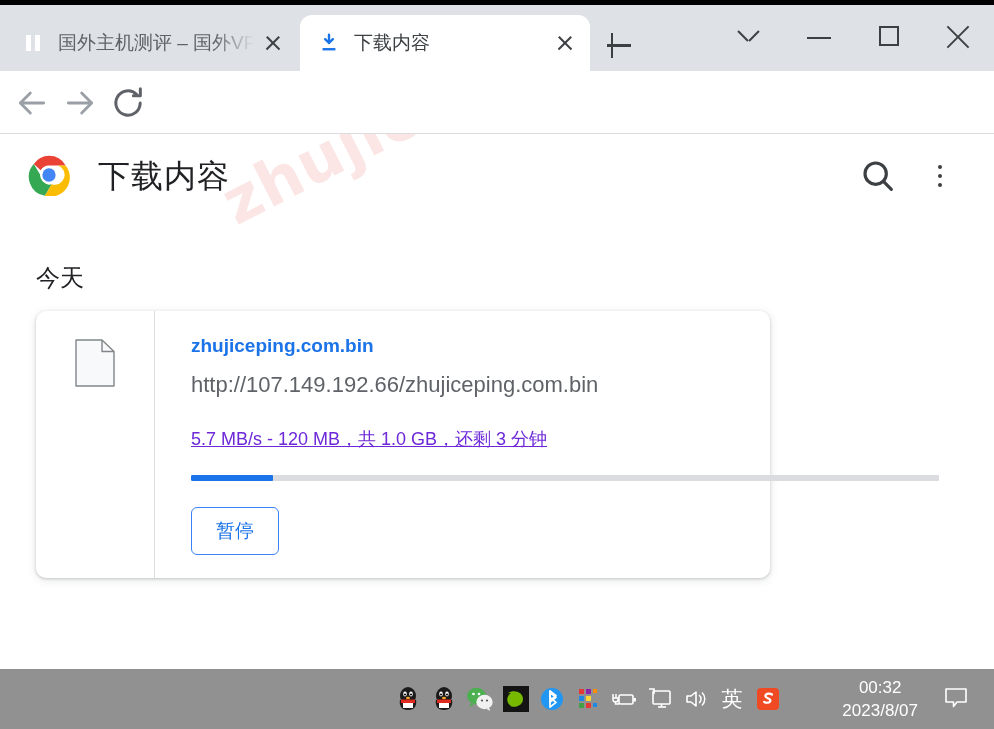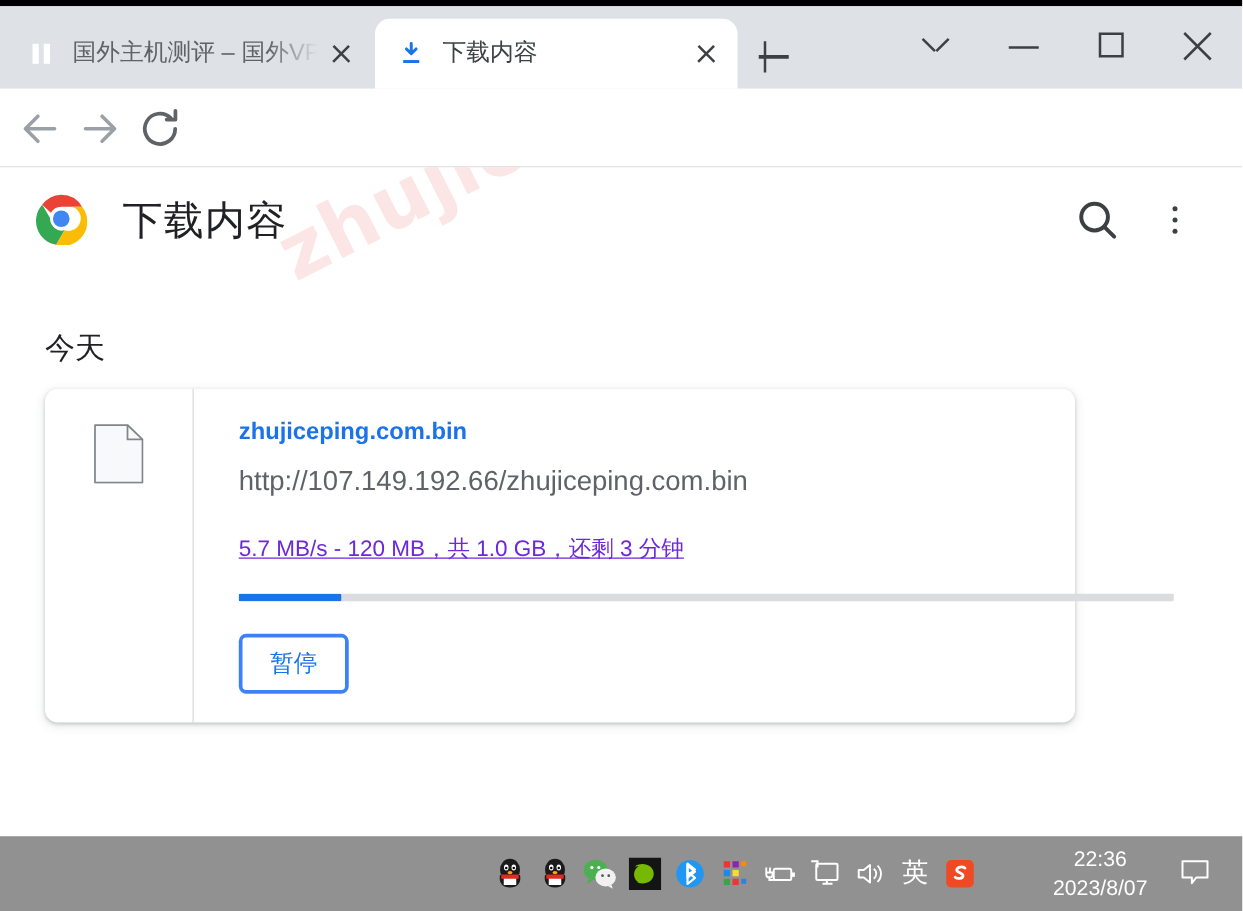--- a/index.html
+++ b/index.html
@@ -311,21 +311,21 @@
   .date-group {
     position: absolute;
     left: 36px; top: 128px;
     font-size: 24px;
     color: #202124;
   }
 
   .dl-card {
     position: absolute;
     left: 36px; top: 177px;
-    width: 824px;
+    width: 734px;
     min-height: 267px;
     background: #ffffff;
     border-radius: 10px;
     box-shadow: 0 1px 3px rgba(60,64,67,.25), 0 2px 8px 1px rgba(60,64,67,.10);
     display: flex;
   }
   .dl-icon-col {
     width: 118px;
     flex: 0 0 auto;
     border-right: 1px solid #dadce0;
@@ -377,21 +377,21 @@
     border-radius: 1px;
   }
   .dl-actions {
     display: flex;
     gap: 14px;
   }
   .dl-btn {
     min-width: 88px;
     height: 48px;
     padding: 0 18px;
-    border: 3px solid #3b82f6;
+    border: 1px solid #3b82f6;
     border-radius: 6px;
     background: #ffffff;
     color: #1a73e8;
     font-size: 19px;
     font-family: "Liberation Sans", "DejaVu Sans", sans-serif;
     cursor: pointer;
     display: flex;
     align-items: center;
     justify-content: center;
   }
@@ -713,21 +713,21 @@
 
     <div class="tray-item">
       <svg width="26" height="26" viewBox="0 0 26 26">
         <rect x="2" y="2" width="22" height="22" rx="4" fill="#f04a24"></rect>
         <path d="M17 8.5c-1.6-1.2-6-1.6-6.6 1.3-.5 2.5 5.3 2.2 5 4.8-.3 2.6-4.6 2.6-6.3 1.2" fill="none" stroke="#fff" stroke-width="2.2" stroke-linecap="round"></path>
       </svg>
     </div>
   </div>
 
   <div class="clock">
-    <div>22:36</div>
+    <div>00:32</div>
     <div>2023/8/07</div>
   </div>
 
   <div class="notif">
     <svg width="28" height="26" viewBox="0 0 28 26">
       <path d="M4 3h20v13h-9l-3.5 4.5V16H4z" fill="none" stroke="#fff" stroke-width="1.6" stroke-linejoin="round"></path>
     </svg>
   </div>
 </div>
 

